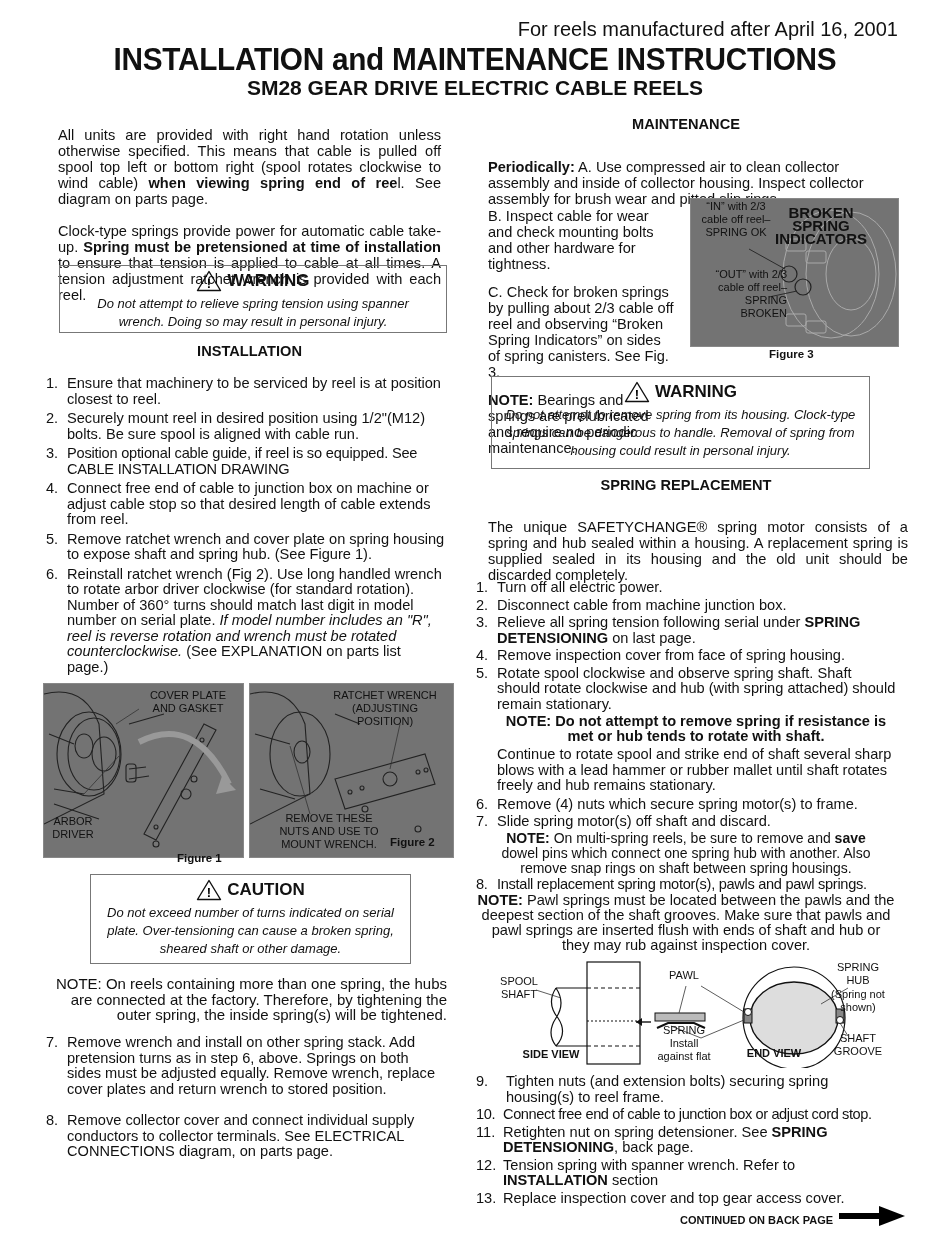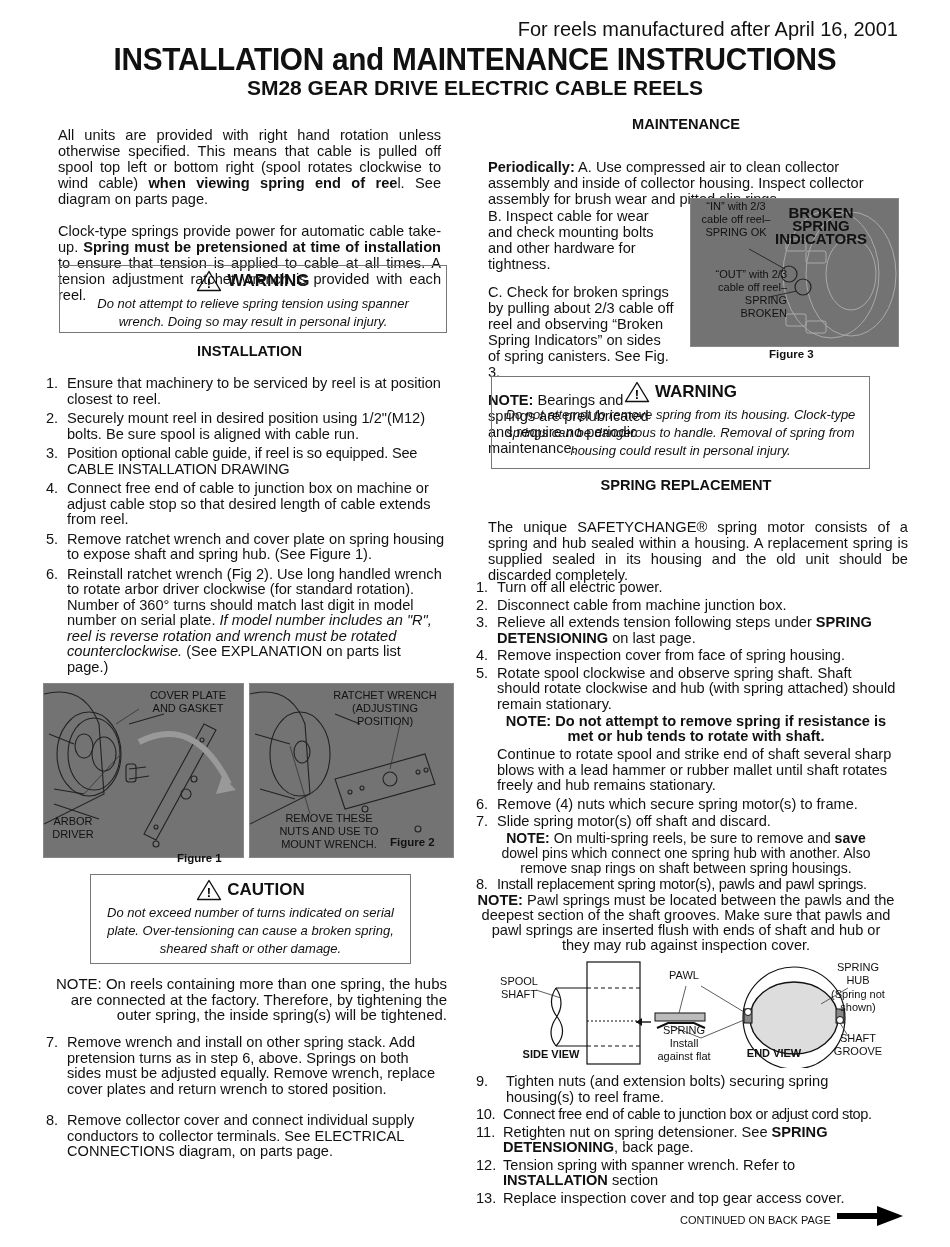--- a/index.html
+++ b/index.html
@@ -171,21 +171,21 @@
   </div>
   <div class="bt" style="padding:0 6px;">Do not attempt to remove spring from its housing. Clock-type springs can be dangerous to handle.  Removal of spring from housing could result in personal injury.</div>
 </div>
 
 <div class="abs col-r h-sec" style="top:477px;">SPRING REPLACEMENT</div>
 <p class="abs col-r just" style="top:507px;">The unique SAFETYCHANGE® spring motor consists of a spring and hub sealed within a housing.  A replacement spring is supplied sealed in its housing and the old unit should be discarded completely.</p>
 
 <div class="abs col-r" style="top:580px;">
   <div class="li" style="margin-bottom:2px;"><span class="n">1.</span><span>Turn off all electric power.</span></div>
   <div class="li" style="margin-bottom:2px;"><span class="n">2.</span><span>Disconnect cable from machine junction box.</span></div>
-  <div class="li" style="margin-bottom:2px;"><span class="n">3.</span><span>Relieve all extends tension following steps under </span><b>SPRING DETENSIONING</b><span> on last page.</span></div>
+  <div class="li" style="margin-bottom:2px;"><span class="n">3.</span><span>Relieve all spring tension following serial under </span><b>SPRING DETENSIONING</b><span> on last page.</span></div>
   <div class="li" style="margin-bottom:2px;"><span class="n">4.</span><span>Remove inspection cover from face of spring housing.</span></div>
   <div class="li" style="margin-bottom:2px;"><span class="n">5.</span><span>Rotate spool clockwise and observe spring shaft. Shaft should rotate clockwise and hub (with spring attached) should remain stationary.</span></div>
   <div style="font-weight:bold; text-align:center; font-size:14.6px; line-height:15px; padding:0 8px 0 28px; margin:2px 0 3px;">NOTE: Do not attempt to remove spring if resistance is met or hub tends to rotate with shaft.</div>
   <div style="padding-left:21px; font-size:14.6px; line-height:15.5px; margin-bottom:3px;">Continue to rotate spool and strike end of shaft several sharp blows with a lead hammer or rubber mallet until shaft rotates freely and hub remains stationary.</div>
   <div class="li" style="margin-bottom:2px;"><span class="n">6.</span><span>Remove (4) nuts which secure spring motor(s) to frame.</span></div>
   <div class="li" style="margin-bottom:1px;"><span class="n">7.</span><span>Slide spring motor(s) off shaft and discard.</span></div>
   <div style="text-align:center; font-size:14px; line-height:15px; padding:0 20px; margin-bottom:1px;"><b>NOTE:</b><span> On multi-spring reels, be sure to remove and </span><b>save</b><span> dowel pins which connect one spring hub with another. Also remove snap rings on shaft between spring housings.</span></div>
   <div class="li" style="margin-bottom:1px; letter-spacing:-0.3px;"><span class="n">8.</span><span>Install replacement spring motor(s), pawls and pawl springs.</span></div>
   <div style="text-align:center; font-size:14.6px; line-height:15px;"><b>NOTE:</b><span> Pawl springs must be located between the pawls and the deepest section of the shaft grooves.  Make sure that pawls and pawl springs are inserted  flush with ends of shaft and hub or they may rub against inspection cover.</span></div>
 </div>
@@ -233,18 +233,18 @@
 
 <div class="abs col-r" style="top:1074px;">
   <div class="li" style="padding-left:30px; margin-bottom:2px;"><span class="n">9.</span><span>Tighten nuts (and extension bolts) securing spring housing(s) to reel frame.</span></div>
   <div class="li" style="padding-left:27px; margin-bottom:2px; letter-spacing:-0.4px;"><span class="n">10.</span><span>Connect free end of cable to junction box or adjust cord stop.</span></div>
   <div class="li" style="padding-left:27px; margin-bottom:2px;"><span class="n">11.</span><span>Retighten nut on spring detensioner. See </span><b>SPRING DETENSIONING</b><span>, back page.</span></div>
   <div class="li" style="padding-left:27px; margin-bottom:2px;"><span class="n">12.</span><span>Tension spring with spanner wrench. Refer to </span><b>INSTALLATION</b><span> section</span></div>
   <div class="li" style="padding-left:27px; margin-bottom:2px;"><span class="n">13.</span><span>Replace inspection cover and top gear access cover.</span></div>
 </div>
 
 <div class="abs" style="left:680px; top:1206px; display:flex; align-items:center; gap:6px;">
-  <span style="font-weight:normal; font-size:11px;margin-top:7px;">CONTINUED ON BACK PAGE</span>
+  <span style="font-weight:bold; font-size:11px;margin-top:7px;">CONTINUED ON BACK PAGE</span>
   <svg width="66" height="20" viewBox="0 0 66 20">
       <rect x="0" y="7" width="44" height="6" fill="#000"></rect>
       <path d="M40 0 L66 10 L40 20 Z" fill="#000"></path>
     </svg>
 </div>
 
 </body></html>

